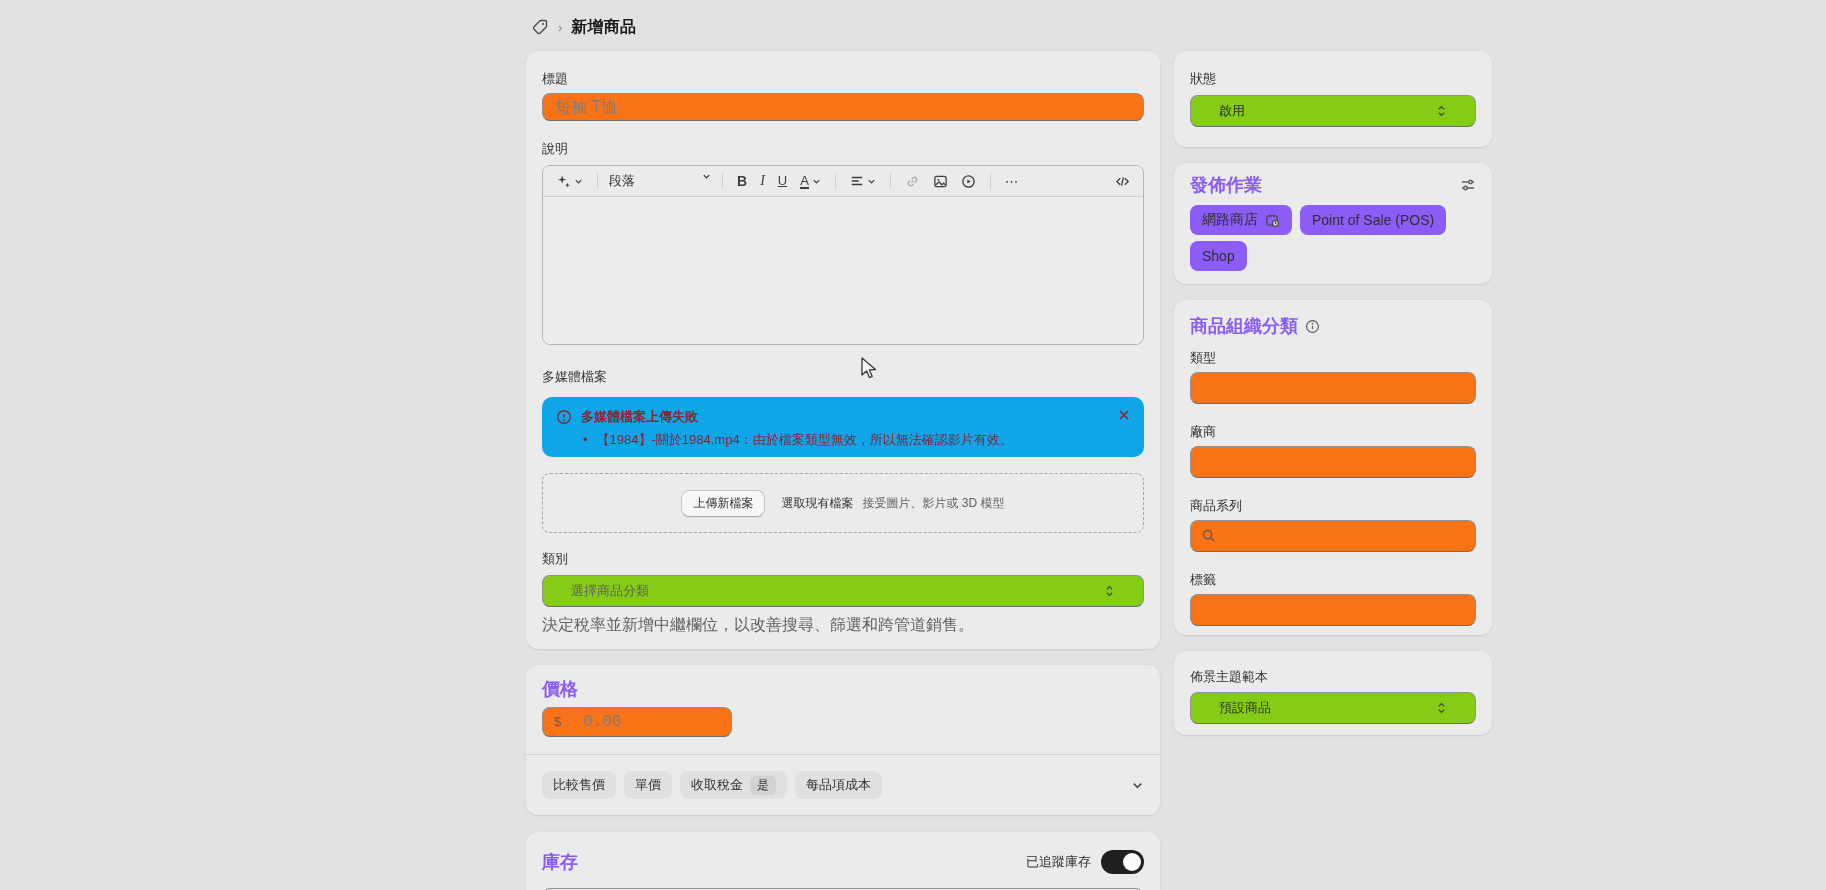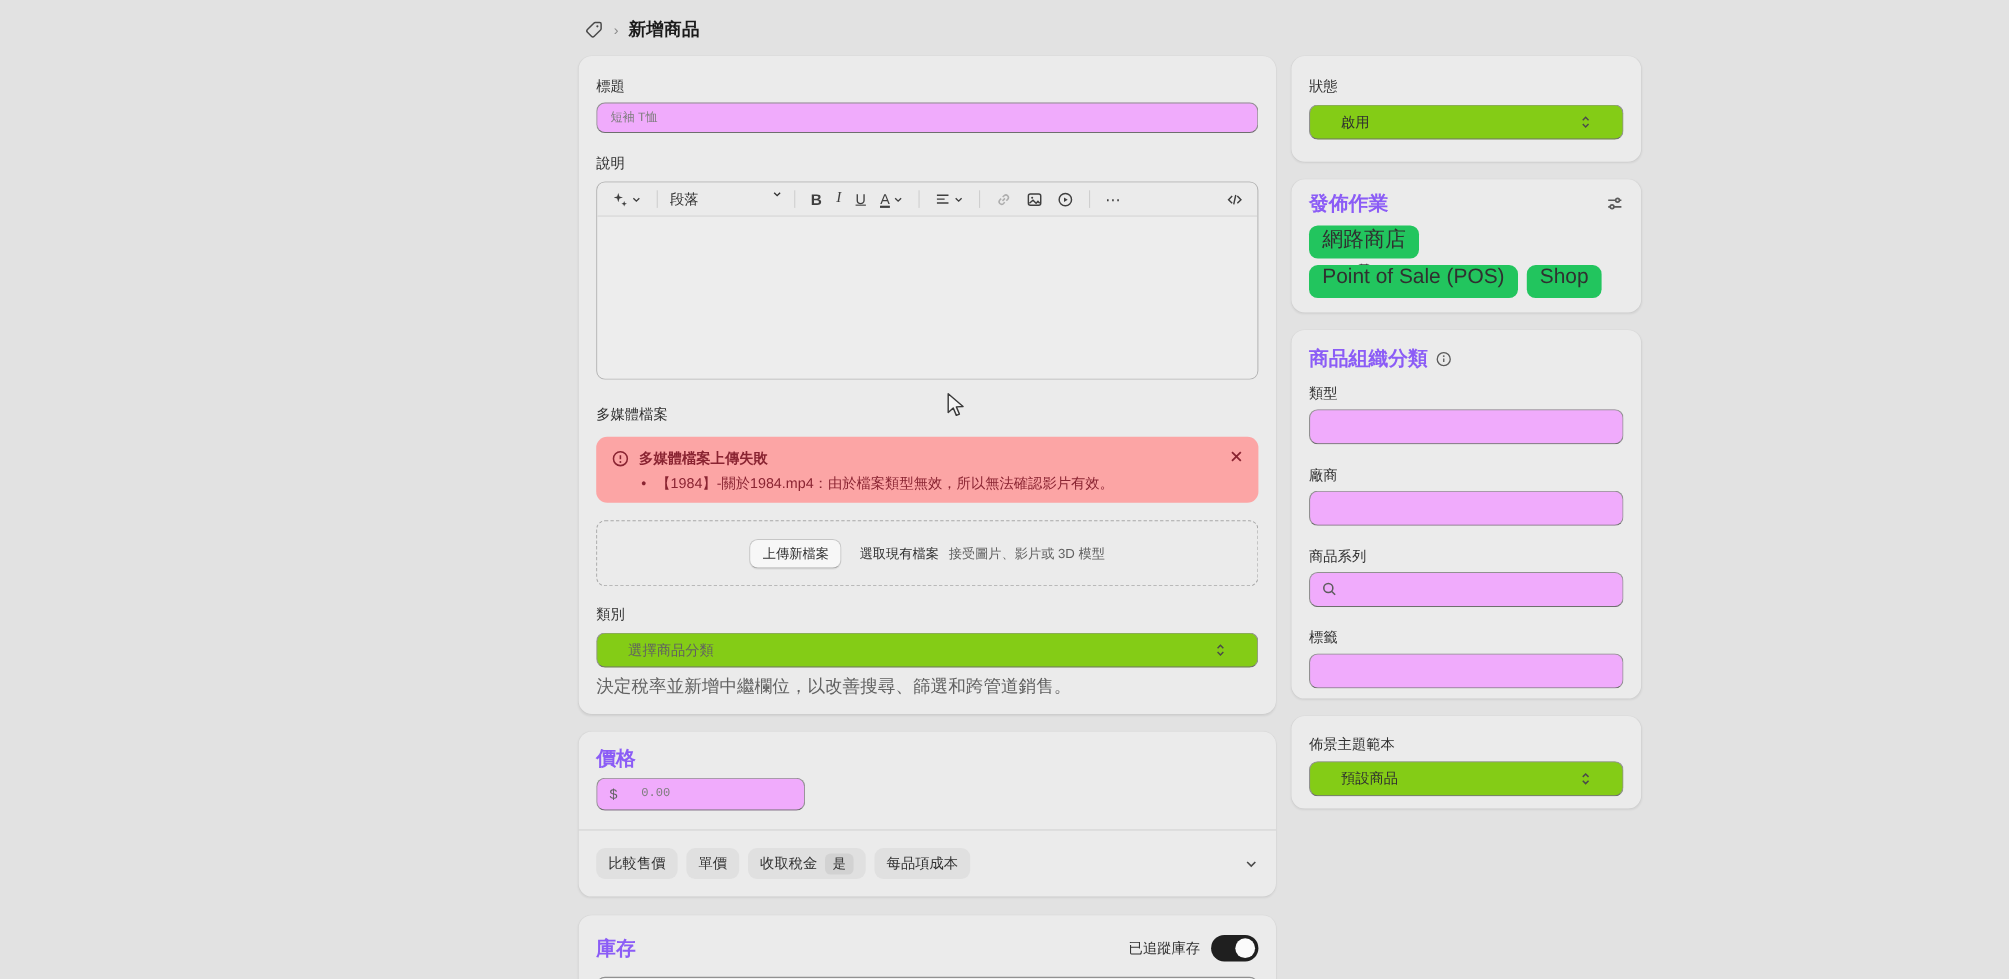--- a/index.html
+++ b/index.html
@@ -22,23 +22,23 @@
   .side-col{position:absolute;left:1174px;top:51px;width:318px;display:flex;flex-direction:column;gap:16px;}
   .card{
     background:#ebebeb;border-radius:12px;
     box-shadow:0 1px 2px rgba(0,0,0,.08), 0 0 0 .5px rgba(0,0,0,.03);
     box-sizing:border-box;
   }
   
   .fld-label{font-size:13px;color:#303030;line-height:16px;}
   .sec-title{font-size:18px;font-weight:650;color:#8b5cf6;line-height:16px;}
   .tb-input{
-    box-sizing:border-box;width:100%;background:#f0abfc;
+    box-sizing:border-box;width:100%;background:#f97316;
     border:1px solid #919191;border-bottom-color:#6e6e6e;border-radius:8px;
-    font-size:11px;color:#303030;padding:0 12px;outline:none;
+    font-size:16px;color:#303030;padding:0 12px;outline:none;
     font-family:inherit;
   }
   .tb-input::placeholder{color:#7d7d7d;opacity:1;}
   .selectbox{
     box-sizing:border-box;width:100%;background:#84cc16;
     border:1px solid #919191;border-bottom-color:#6e6e6e;border-radius:8px;
     display:flex;align-items:center;font-size:13px;padding:0 28px;cursor:pointer;
   }
   .selectbox .sel-text{flex:1;}
   .selectbox .updown{color:#4a4a4a;display:flex;}
@@ -68,21 +68,21 @@
   .tb-bold{font-weight:800;font-size:14px;line-height:14px;}
   .tb-italic{font-style:italic;font-size:14px;font-family:"Liberation Serif","DejaVu Serif",serif;line-height:14px;}
   .tb-underline{text-decoration:underline;font-size:13px;line-height:14px;}
   .tb-colorA{font-size:13px;line-height:13px;border-bottom:2px solid #3f3f3f;padding-bottom:0px;}
   .tb-para{font-size:13px;color:#303030;display:flex;align-items:flex-start;width:102px;justify-content:space-between;cursor:pointer;}
   .tb-spacer{flex:1;}
   .editor-content{height:149px;background:#ededed;cursor:text;}
   .lbl-media{margin-top:24px;}
   
   .banner{
-    margin-top:12px;background:#fca5a5;border-radius:10px;padding:11px 14px 12px 14px;
+    margin-top:12px;background:#0ea5e9;border-radius:10px;padding:11px 14px 12px 14px;
     color:#8a2432;box-sizing:border-box;height:60px;position:relative;
   }
   .banner-head{display:flex;align-items:center;gap:9px;}
   .banner-title{font-size:13px;font-weight:650;}
   .banner-close{position:absolute;right:12px;top:10px;cursor:pointer;color:#8a2432;padding:2px;}
   .banner-item{display:flex;gap:9px;font-size:13px;margin-top:5px;padding-left:27px;line-height:17px;}
   .banner-item .bullet{font-size:13px;}
   
   .dropzone{
     margin-top:16px;border:1.5px dashed #a8a8a8;border-radius:8px;height:60px;
@@ -124,22 +124,22 @@
     margin-top:14px;height:30px;background:#f0f0f0;border:1px solid #919191;
     border-radius:8px 8px 8px 8px;box-sizing:border-box;
   }
   
   .card-status{height:96px;padding:20px 16px 16px 16px;}
   .status-select{margin-top:8px;height:32px;}
   .card-pub{height:121px;padding:14px 16px 16px 16px;}
   .pub-head{display:flex;align-items:center;}
   .pub-head .adj{margin-left:auto;color:#5c5c5c;cursor:pointer;}
   .pub-pills{margin-top:12px;display:flex;flex-wrap:wrap;gap:6px 8px;}
-  .pub-pill{height:30px;background:#22c55e;border-radius:8px;display:inline-flex;align-items:center;gap:7px;
-    font-size:19px;padding:0 12px;cursor:pointer;color:#303030;flex-direction:column;}
+  .pub-pill{height:30px;background:#8b5cf6;border-radius:8px;display:inline-flex;align-items:center;gap:7px;
+    font-size:14px;padding:0 12px;cursor:pointer;color:#303030;}
   .pub-pill .ic{color:#4a4a4a;}
   .card-org{height:335px;padding:18px 16px 16px 16px;}
   .org-head{display:flex;align-items:center;gap:7px;}
   .org-head .info{color:#5c5c5c;cursor:pointer;}
   .org-label{margin-top:16px;}
   .org-label + .org-input, .org-label + .search-wrap{margin-top:6px;}
   .org-input{height:32px;}
   .org-label.later{margin-top:20px;}
   .search-wrap{position:relative;}
   .search-wrap .tb-input{height:32px;padding-left:34px;}

